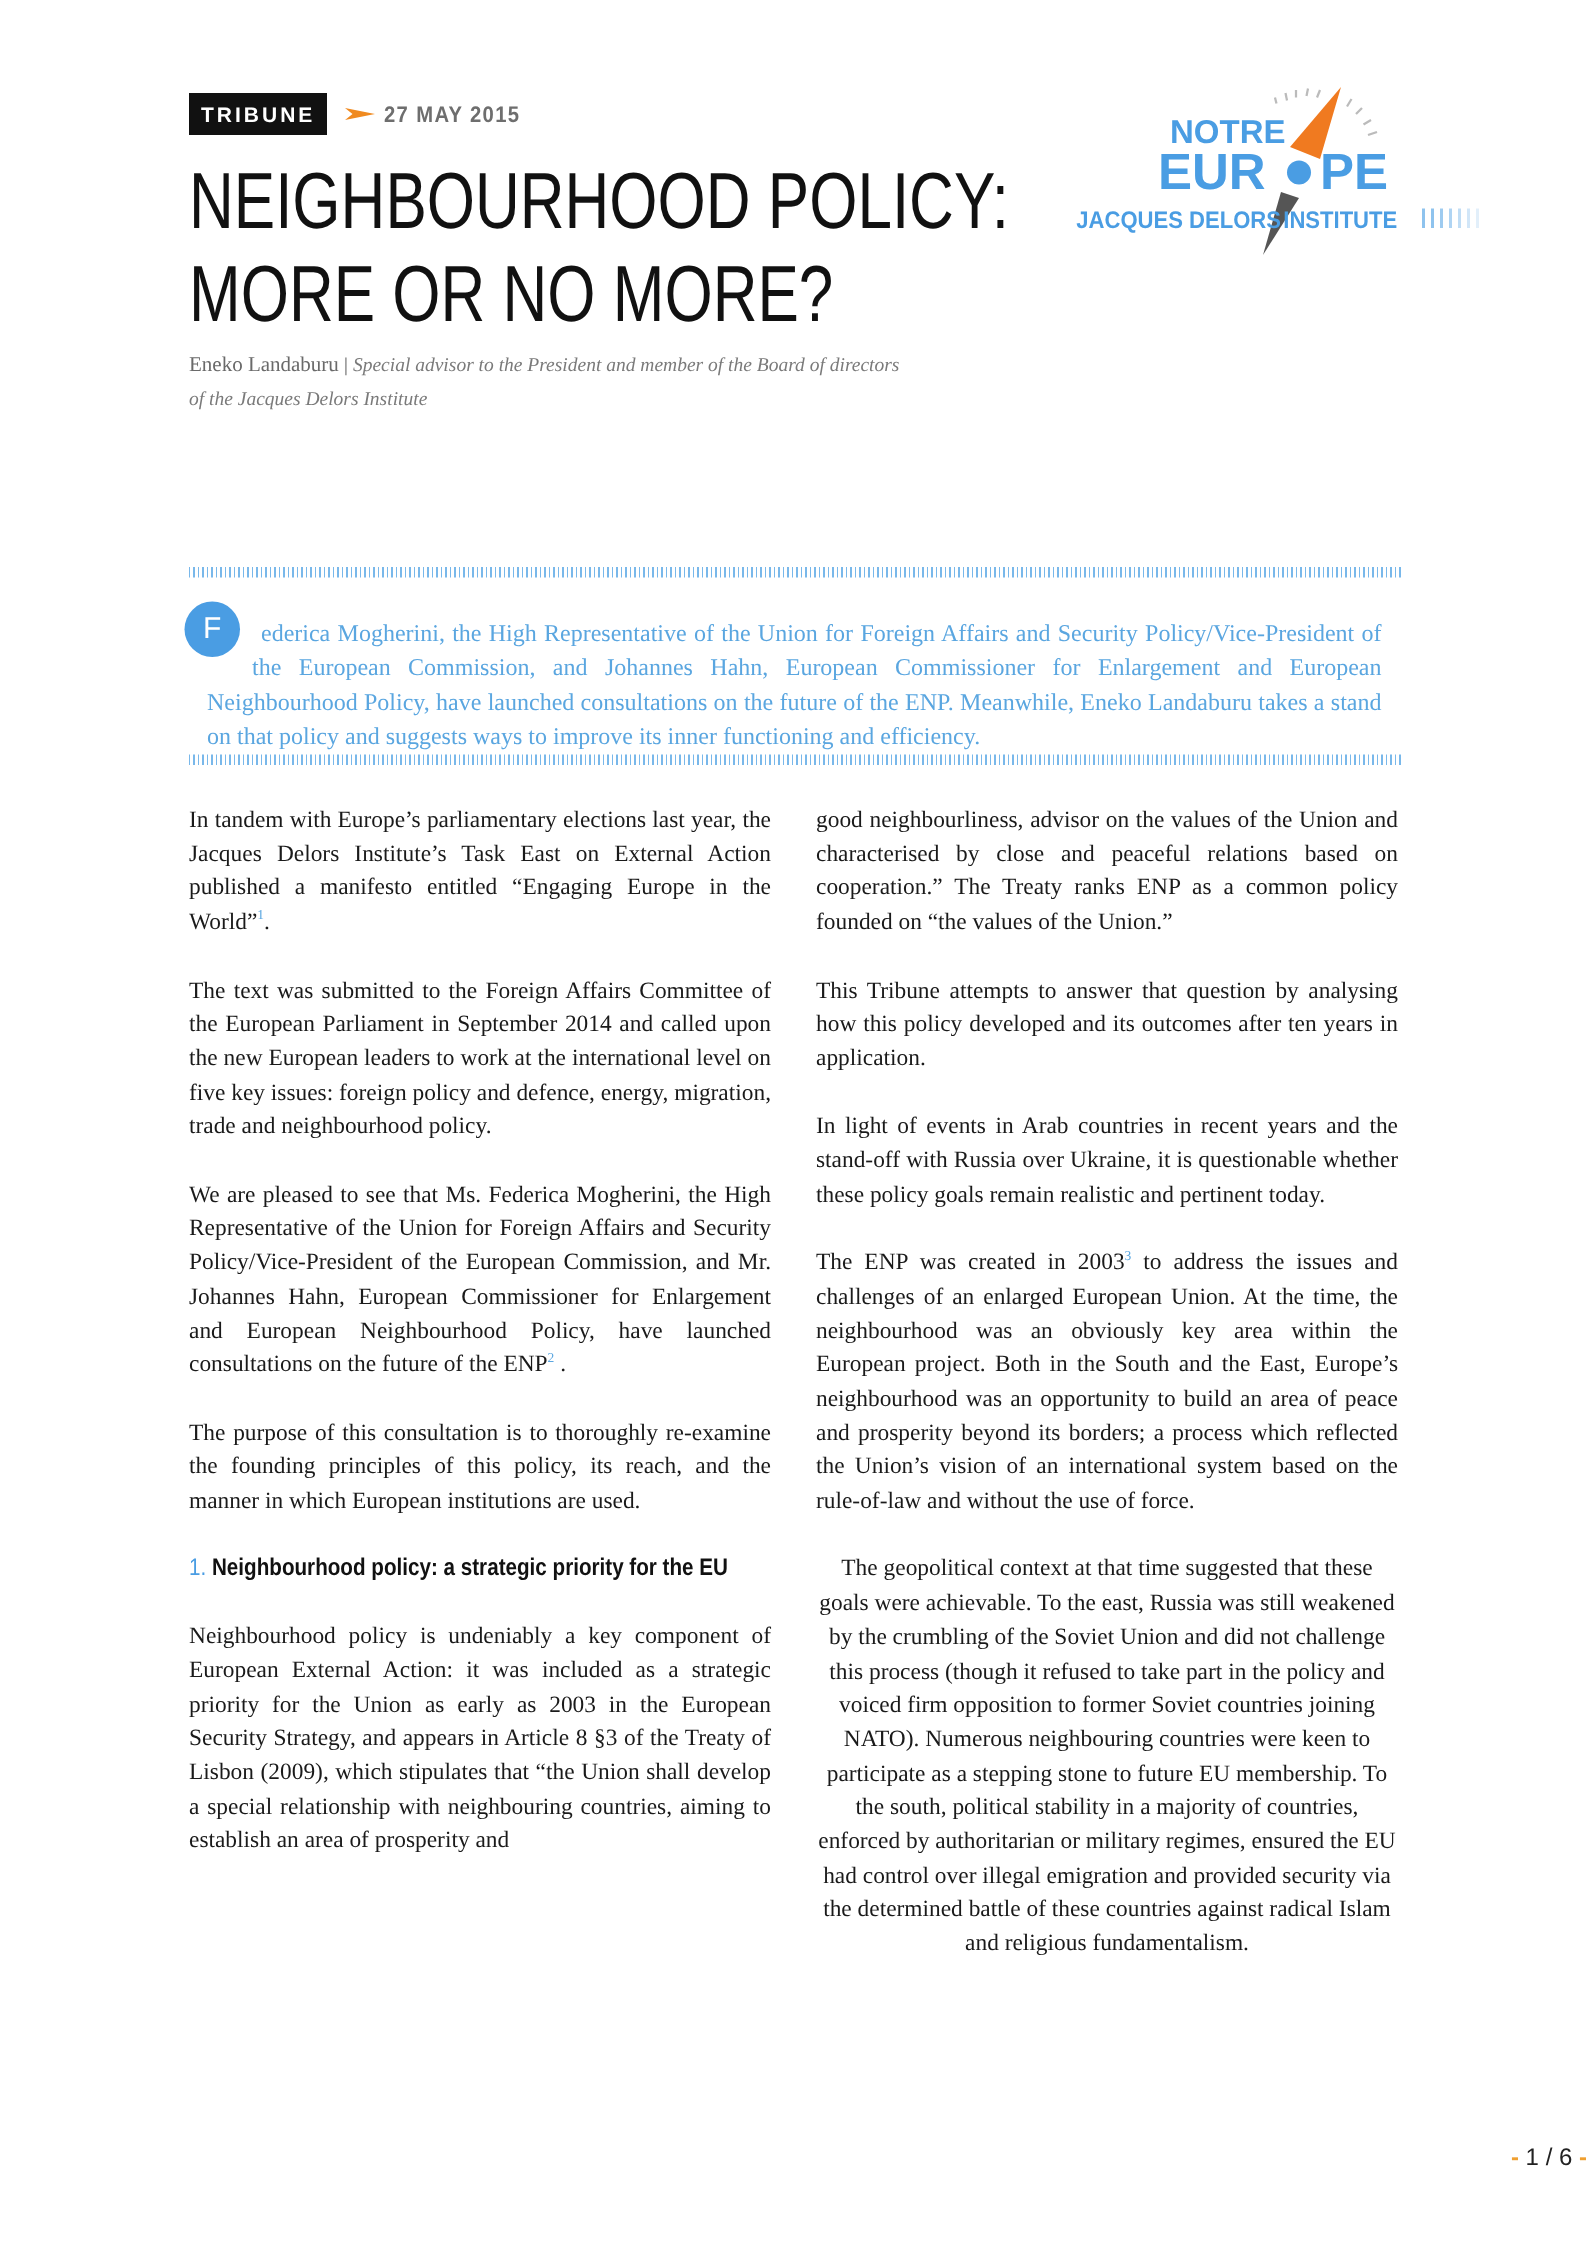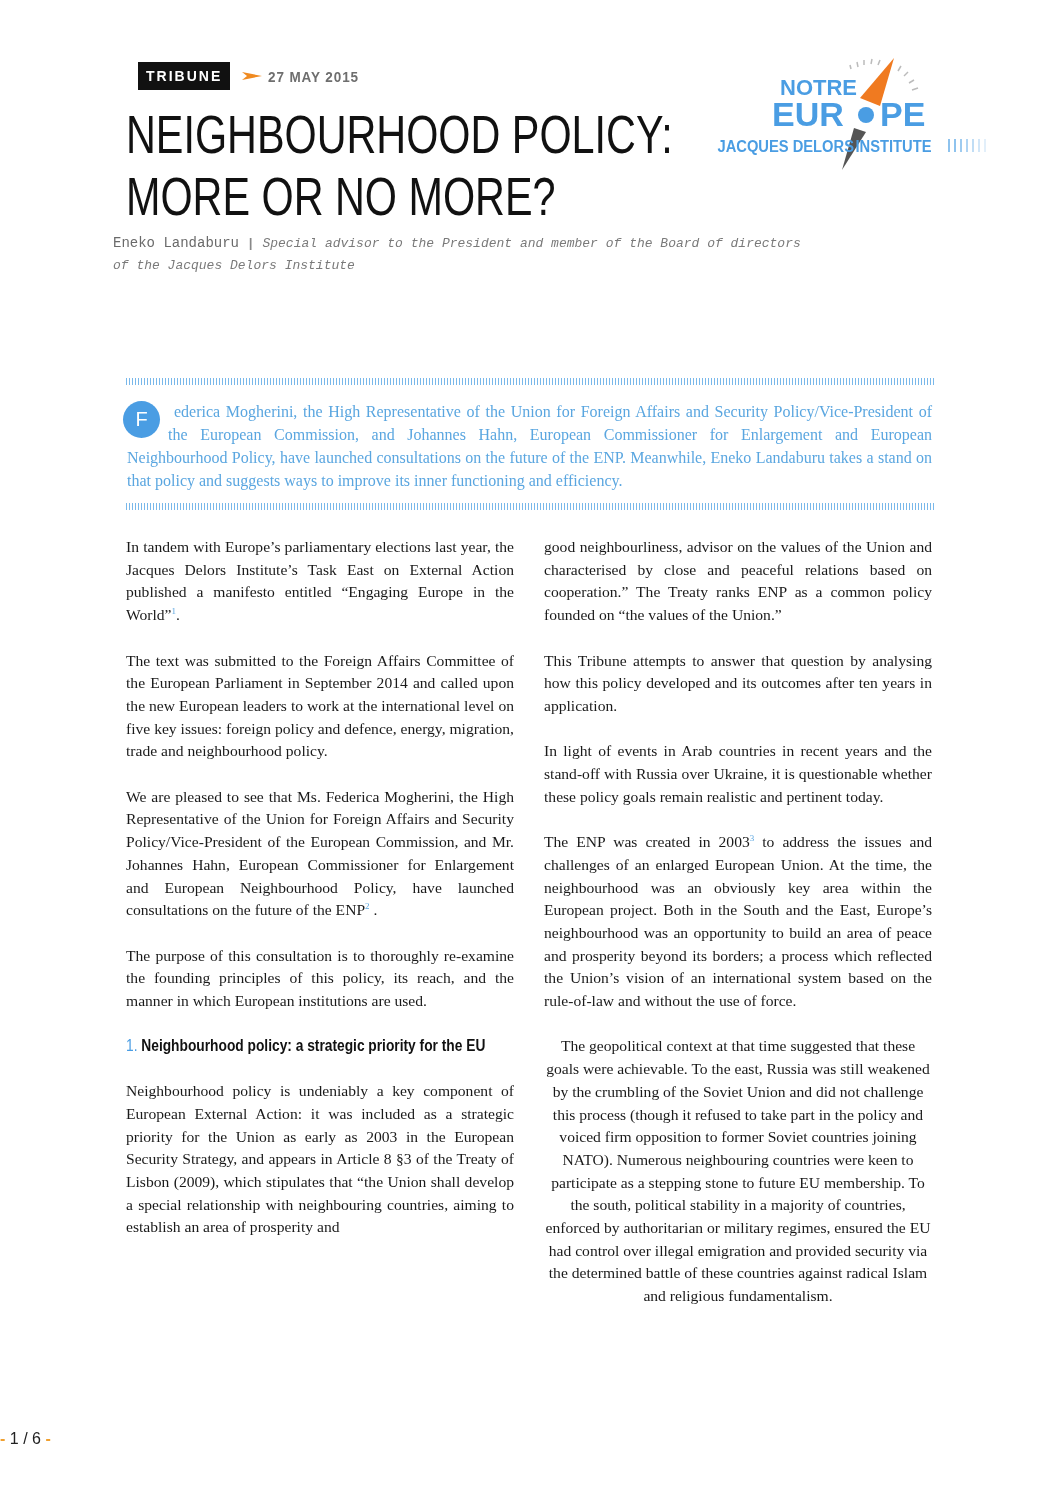--- a/index.html
+++ b/index.html
@@ -1,50 +1,50 @@
 <!DOCTYPE html>
 <html><head>
 <meta charset="utf-8">
 <style>
   html, body { margin:0; padding:0; background:#ffffff; }
   body { width:1058px; height:1497px; position:relative; overflow:hidden; font-family:"Liberation Serif", serif; color:#1a1a1a; }
 
   .tag-row { position:absolute; left:126px; top:62px; display:flex; align-items:center; }
-  .tribune-badge { background:#111; color:#fff; font-family:"Liberation Sans", sans-serif; font-weight:bold; font-size:14px; letter-spacing:2px; padding:4px 8px 4px 8px; height:20px; line-height:20px;margin-left:12px; }
+  .tribune-badge { background:#111; color:#fff; font-family:"Liberation Sans", sans-serif; font-weight:bold; font-size:14px; letter-spacing:2px; padding:4px 8px 4px 8px; height:20px; line-height:20px; }
   .arrow-icon { display:inline-block; margin-left:12px; width:20px; height:8px; position:relative; }
   .arrow-icon svg { display:block; }
   .date { margin-left:6px; font-family:"Liberation Sans", sans-serif; font-weight:bold; font-size:15px; color:#6e6e6e; letter-spacing:1px; transform:scaleX(0.9); transform-origin:left; }
 
   .title { position:absolute; left:126px; top:104px; margin:0; font-family:"Liberation Sans", sans-serif; font-weight:normal; font-size:53px; line-height:62px; color:#111; transform:scaleX(0.78); transform-origin:left top; white-space:nowrap; letter-spacing:0px; }
 
-  .byline { position:absolute; left:113px; top:232px; width:700px; font-family:Liberation Mono, monospace; font-size:13px; line-height:22px; color:#777; }
+  .byline { position:absolute; left:126px; top:232px; width:700px; font-family:Liberation Serif, serif; font-size:13px; line-height:22px; color:#777; }
   .byline .author { font-size:14px; color:#6a6a6a; }
   .byline .sep { font-weight:bold; color:#888; }
   .byline .role { font-style:italic; color:#7a7a7a; }
 
   .logo { position:absolute; left:712px; top:50px; width:290px; height:125px; }
 
   .dash-rule { position:absolute; left:126px; width:808px; height:7px;
     background: repeating-linear-gradient(90deg, #6ab0e8 0 1px, transparent 1px 3px); opacity:0.9; }
 
   .intro { position:absolute; left:126px; top:399px; width:807px; font-family:"Liberation Serif", serif; font-size:16px; line-height:23px; color:#5aa6e0; text-align:justify; }
   .dropcap { float:left; width:37px; height:37px; border-radius:50%; background:#4a9de3; color:#fff; font-family:"Liberation Sans", sans-serif; font-size:20px; line-height:37px; text-align:center; margin:2px 8px 0 -3px; }
-  .intro-first { margin:1px; }
+  .intro-first { margin:12px; }
   .intro-first .indent { padding-left:6px; }
 
   .col { position:absolute; top:536px; width:388px; font-family:"Liberation Serif", serif; font-size:15.6px; line-height:22.7px; color:#1a1a1a; }
   .col-left { left:126px; }
   .col-right { left:544px; }
   .col p { margin:0 0 22.7px 0; text-align:justify; hyphens:manual; }
   .col p.last { text-align:center; }
   sup.fn { color:#5aa6e0; font-size:9px; vertical-align:super; line-height:0; }
   .section-heading { margin:0 0 22.7px 0; font-family:"Liberation Sans", sans-serif; font-weight:bold; font-size:16px; line-height:22px; color:#111; transform:scaleX(0.86); transform-origin:left; white-space:nowrap; }
   .section-heading .num { color:#4a9de3; font-weight:normal; }
 
-  .page-num { position:absolute; left:0; width:1058px; top:1430px; text-align:left; font-family:"Liberation Sans", sans-serif; font-size:16px; color:#222; }
+  .page-num { position:absolute; left:0; width:1058px; top:1430px; text-align:right; font-family:"Liberation Sans", sans-serif; font-size:16px; color:#222; }
   .page-num .dash { color:#f0a030; font-weight:bold; }
 </style>
 </head>
 <body>
 
 <div class="tag-row">
   <span class="tribune-badge">TRIBUNE</span>
   <span class="arrow-icon">
     <svg width="20" height="8" viewBox="0 0 20 8">
         <polygon points="0,0 20,4 0,8 5,4" fill="#f08a20"></polygon>

